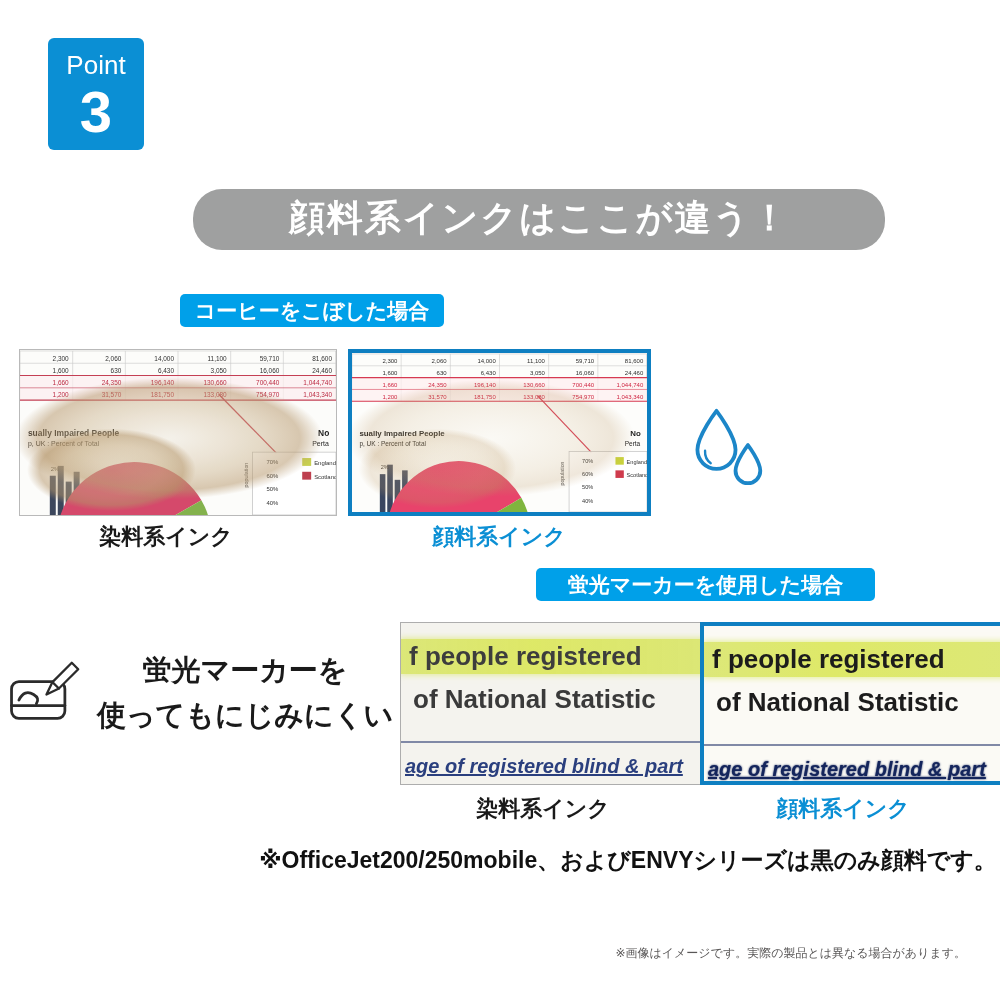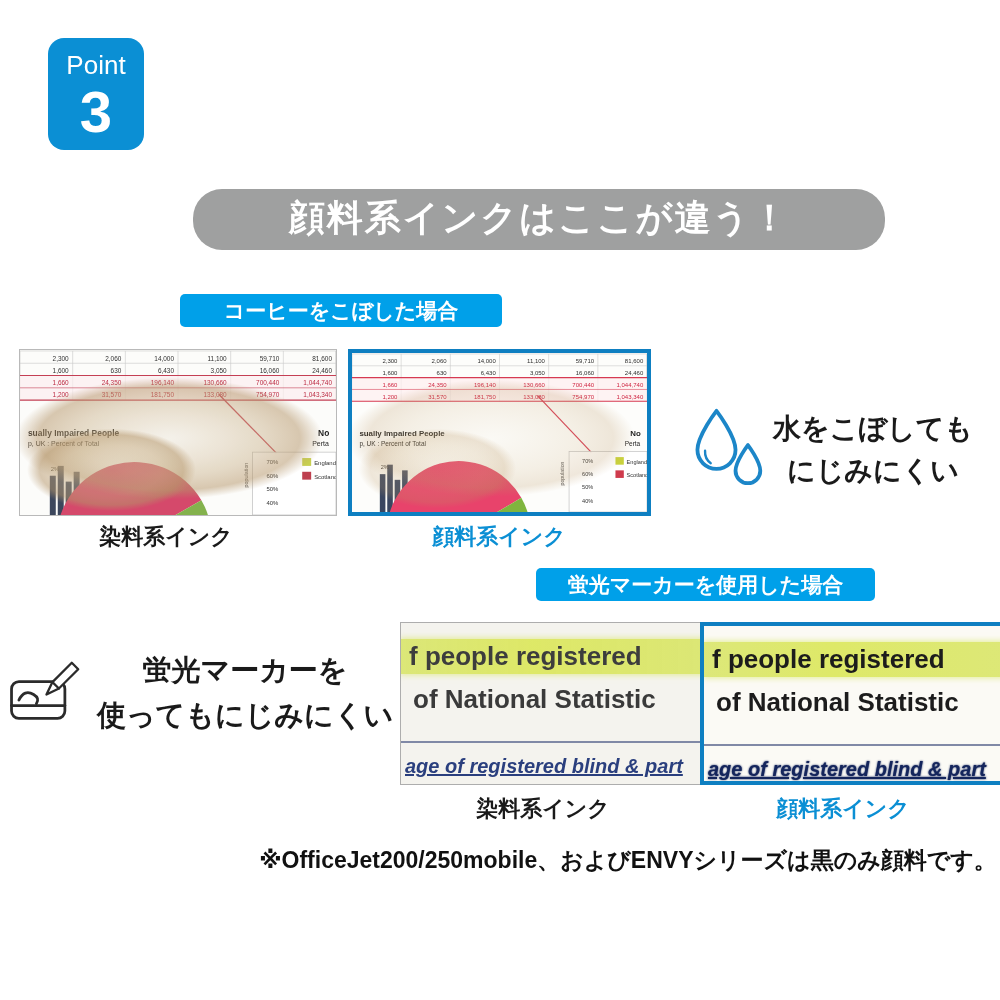--- a/index.html
+++ b/index.html
@@ -1,37 +1,37 @@
 <!DOCTYPE html>
 <html><head>
 <meta charset="utf-8">
 <style>
   html,body{margin:0;padding:0;background:#fff;}
   .canvas{position:relative;width:1000px;height:1000px;background:#ffffff;overflow:hidden;
           font-family:"Liberation Sans","DejaVu Sans",sans-serif;}
 
   
   .point-badge{position:absolute;left:48px;top:38px;width:96px;height:112px;background:#0b8fd4;
-               border-radius:16px;color:#fff;text-align:center;}
+               border-radius:6px;color:#fff;text-align:center;}
   .point-label{margin-top:12px;font-size:26px;}
   .point-number{font-size:58px;font-weight:bold;line-height:1;margin-top:2px;}
 
   
   .title{position:absolute;left:203px;top:57px;margin:0;font-size:57px;font-weight:bold;
          color:#595757;letter-spacing:1px;white-space:nowrap;}
 
   
   .banner{position:absolute;left:193px;top:189px;width:692px;height:61px;background:#9fa0a0;
           border-radius:29px;color:#fff;font-size:36px;font-weight:bold;text-align:center;
           line-height:57px;letter-spacing:2px;}
 
   
   .section-label{position:absolute;background:#00a0e9;color:#fff;font-weight:bold;font-size:21px;
                  text-align:center;border-radius:5px;}
-  .label-coffee{left:180px;top:294px;width:322px;height:33px;line-height:33px;}
+  .label-coffee{left:180px;top:294px;width:264px;height:33px;line-height:33px;}
   .label-marker{left:536px;top:568px;width:339px;height:33px;line-height:33px;}
 
   
   .photo{position:absolute;margin:0;padding:0;overflow:hidden;background:#fff;box-sizing:border-box;}
   .photo.coffee.dye{left:19px;top:349px;width:318px;height:167px;border:1px solid #b9b9b9;}
   .photo.coffee.pigment{left:348px;top:349px;width:303px;height:167px;border:4px solid #0e7fc1;}
   svg.sheet{width:100%;height:100%;display:block;}
 
   .sheet text{font-family:"Liberation Sans","DejaVu Sans",sans-serif;}
   .cell{font-size:6.5px;fill:#2f2f2f;}
@@ -269,24 +269,20 @@
   <div class="caption cap-coffee-pigment">顔料系インク</div>
 
   <svg class="water-icon" viewBox="0 0 84 88">
     <g fill="none" stroke="#1c86c8" stroke-width="4" stroke-linejoin="round" stroke-linecap="round">
       <path d="M32 6 C32 6 12 32 12 47 a20 20 0 0 0 40 0 C52 32 32 6 32 6 Z"></path>
       <path d="M65 42 C65 42 52 59 52 69 a13 13 0 0 0 26 0 C78 59 65 42 65 42 Z"></path>
       <path d="M20 48 a12 14 0 0 0 6 13" stroke-width="2.5"></path>
     </g>
   </svg>
 
-  <div class="water-note">
-    <div>水をこぼしても</div>
-    <div>にじみにくい</div>
-  </div>
 
   <div class="section-label label-marker">蛍光マーカーを使用した場合</div>
 
   <figure class="photo marker dye2">
     <div class="m-line1">f people registered</div>
     <div class="m-line2">of National Statistic</div>
     <div class="m-rule"></div>
     <div class="m-line3">age of registered blind &amp; part</div>
   </figure>
 
@@ -310,14 +306,15 @@
     </g>
   </svg>
 
   <div class="marker-note">
     <div>蛍光マーカーを</div>
     <div>使ってもにじみにくい</div>
   </div>
 
   <div class="footnote">※OfficeJet200/250mobile、およびENVYシリーズは黒のみ顔料です。</div>
 
+  <div class="disclaimer">※画像はイメージです。実際の製品とは異なる場合があります。</div>
 
 </div>
 
 </body></html>

